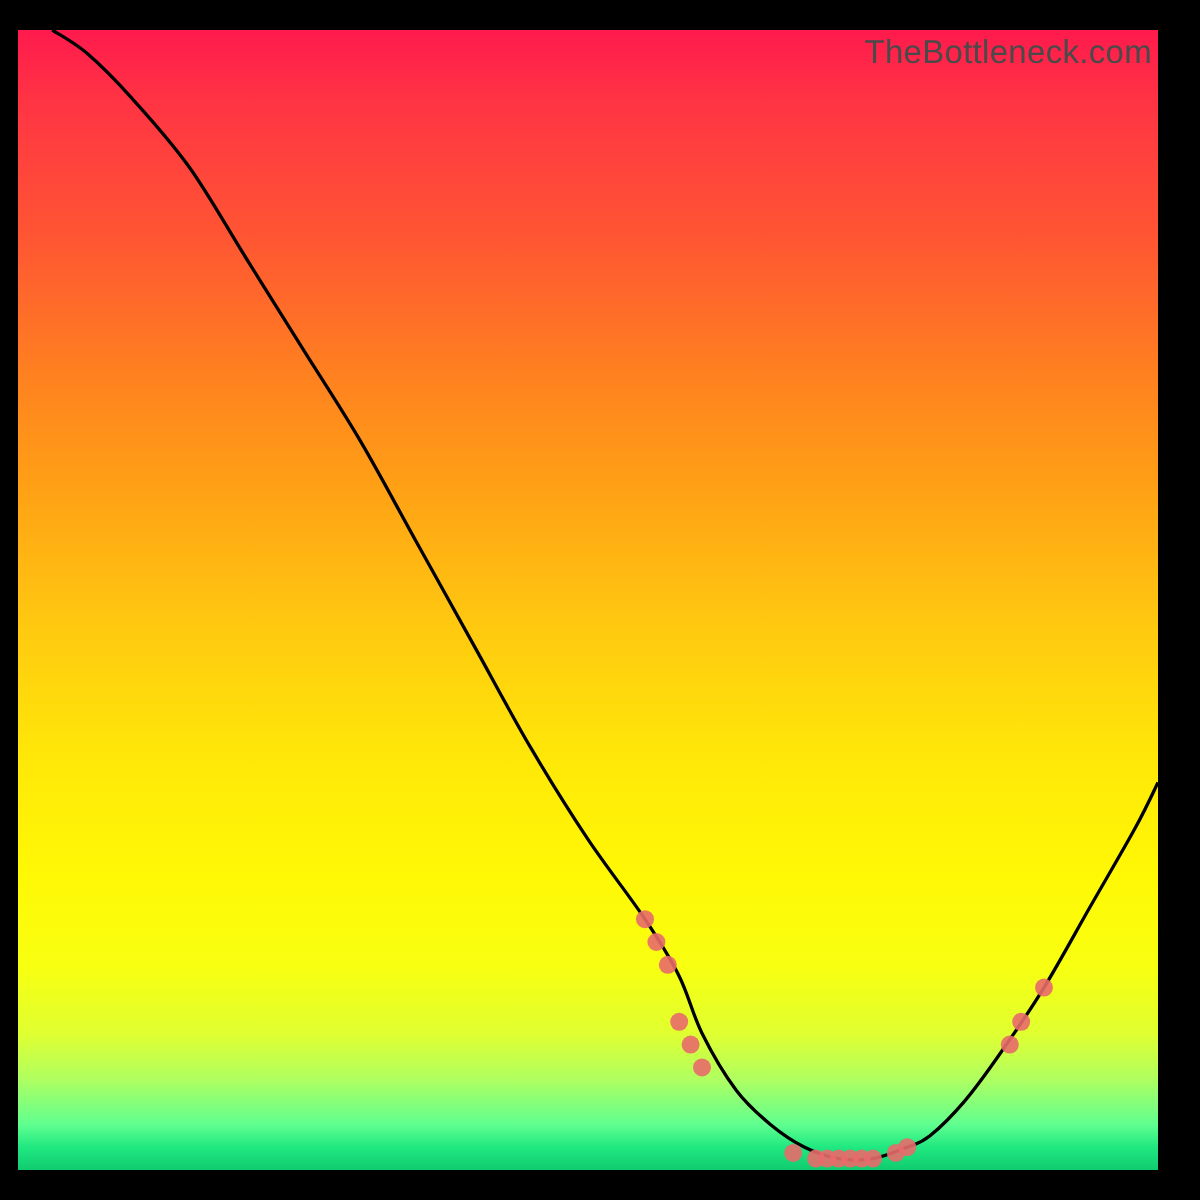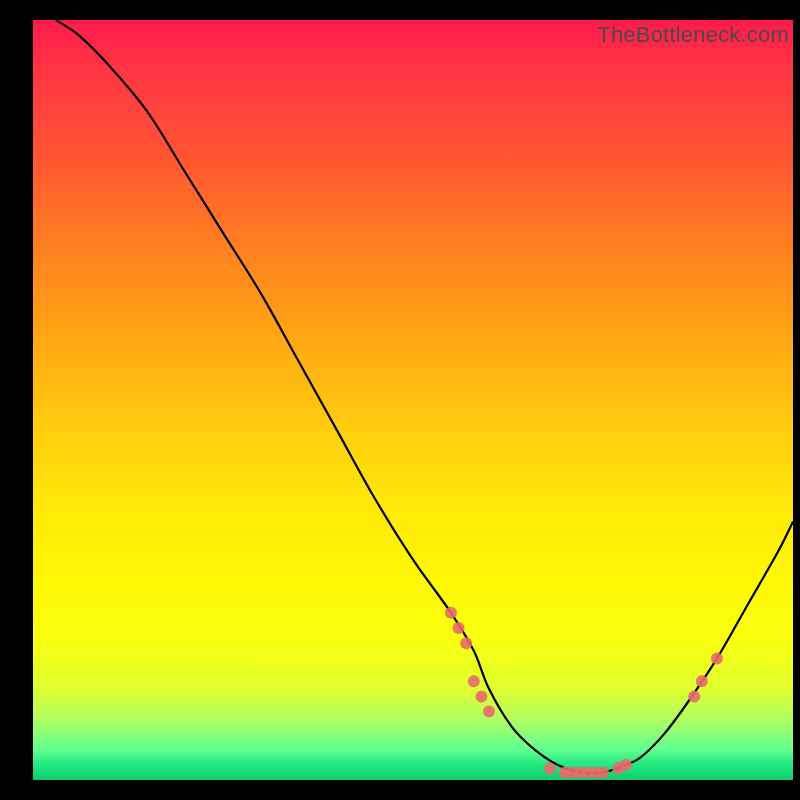--- a/index.html
+++ b/index.html
@@ -6,21 +6,21 @@
     margin: 0;
     padding: 0;
     width: 800px;
     height: 800px;
     background: #000000;
     overflow: hidden;
     font-family: Arial, Helvetica, sans-serif;
   }
   .frame {
     position: absolute;
-    left: 33px;
+    left: 12px;
     top: 20px;
     width: 760px;
     height: 564px;
     background: #000;
   }
   .plot-area {
     position: absolute;
     left: 0;
     top: 0;
     width: 760px;

